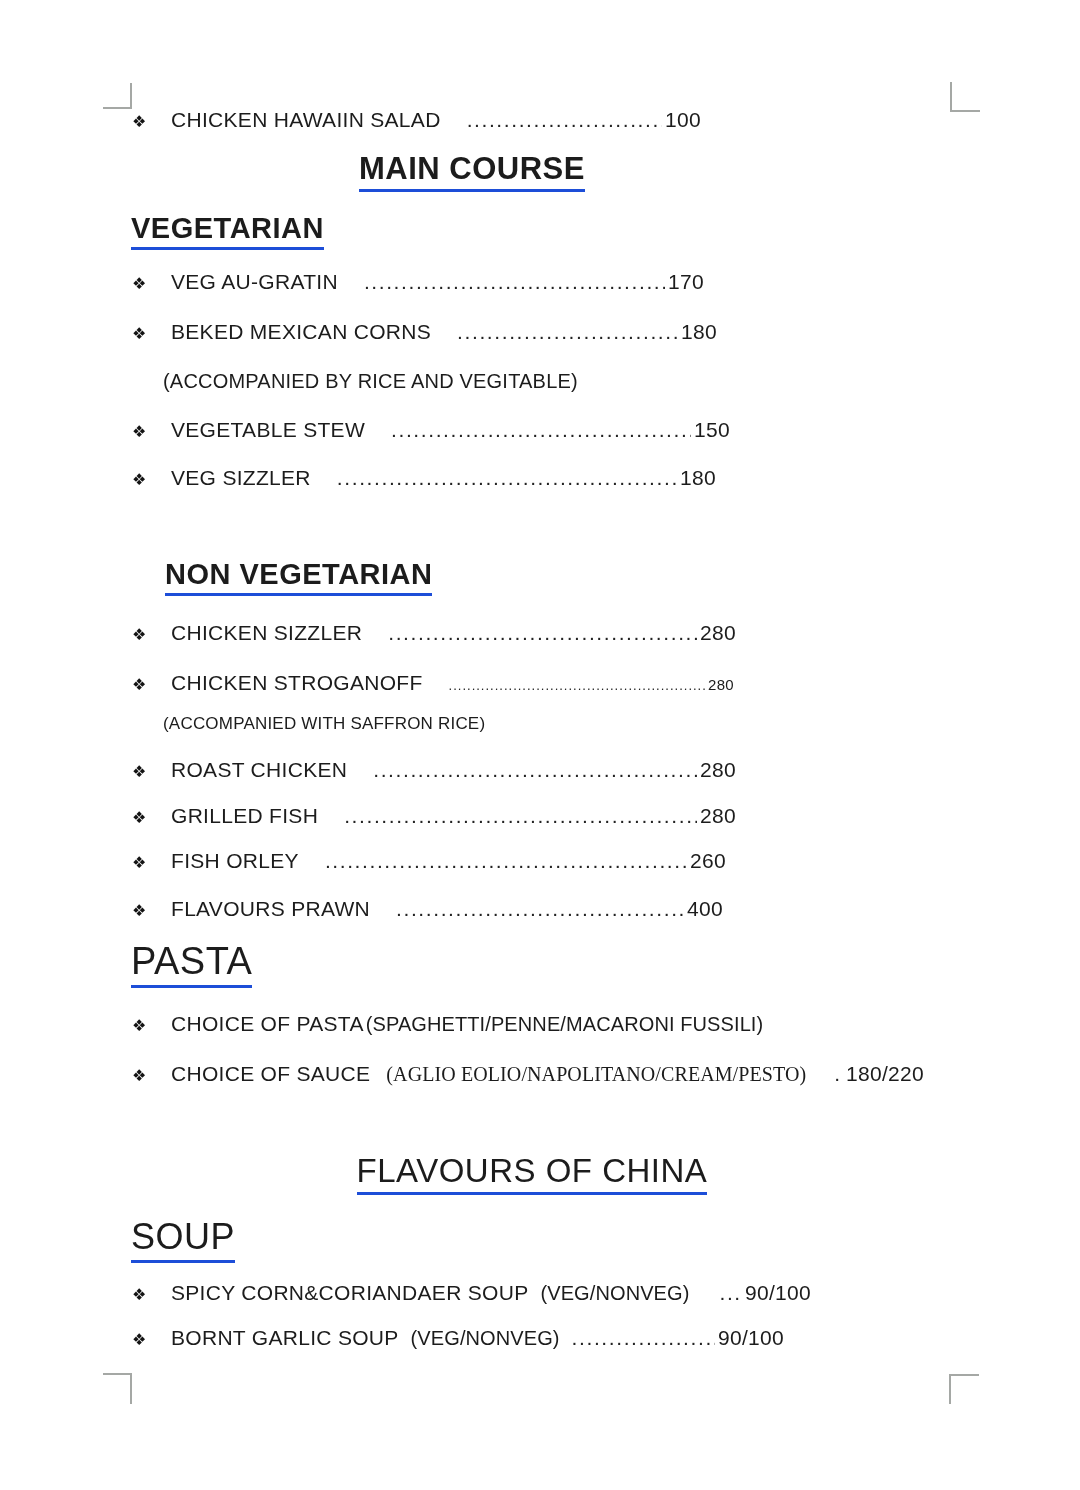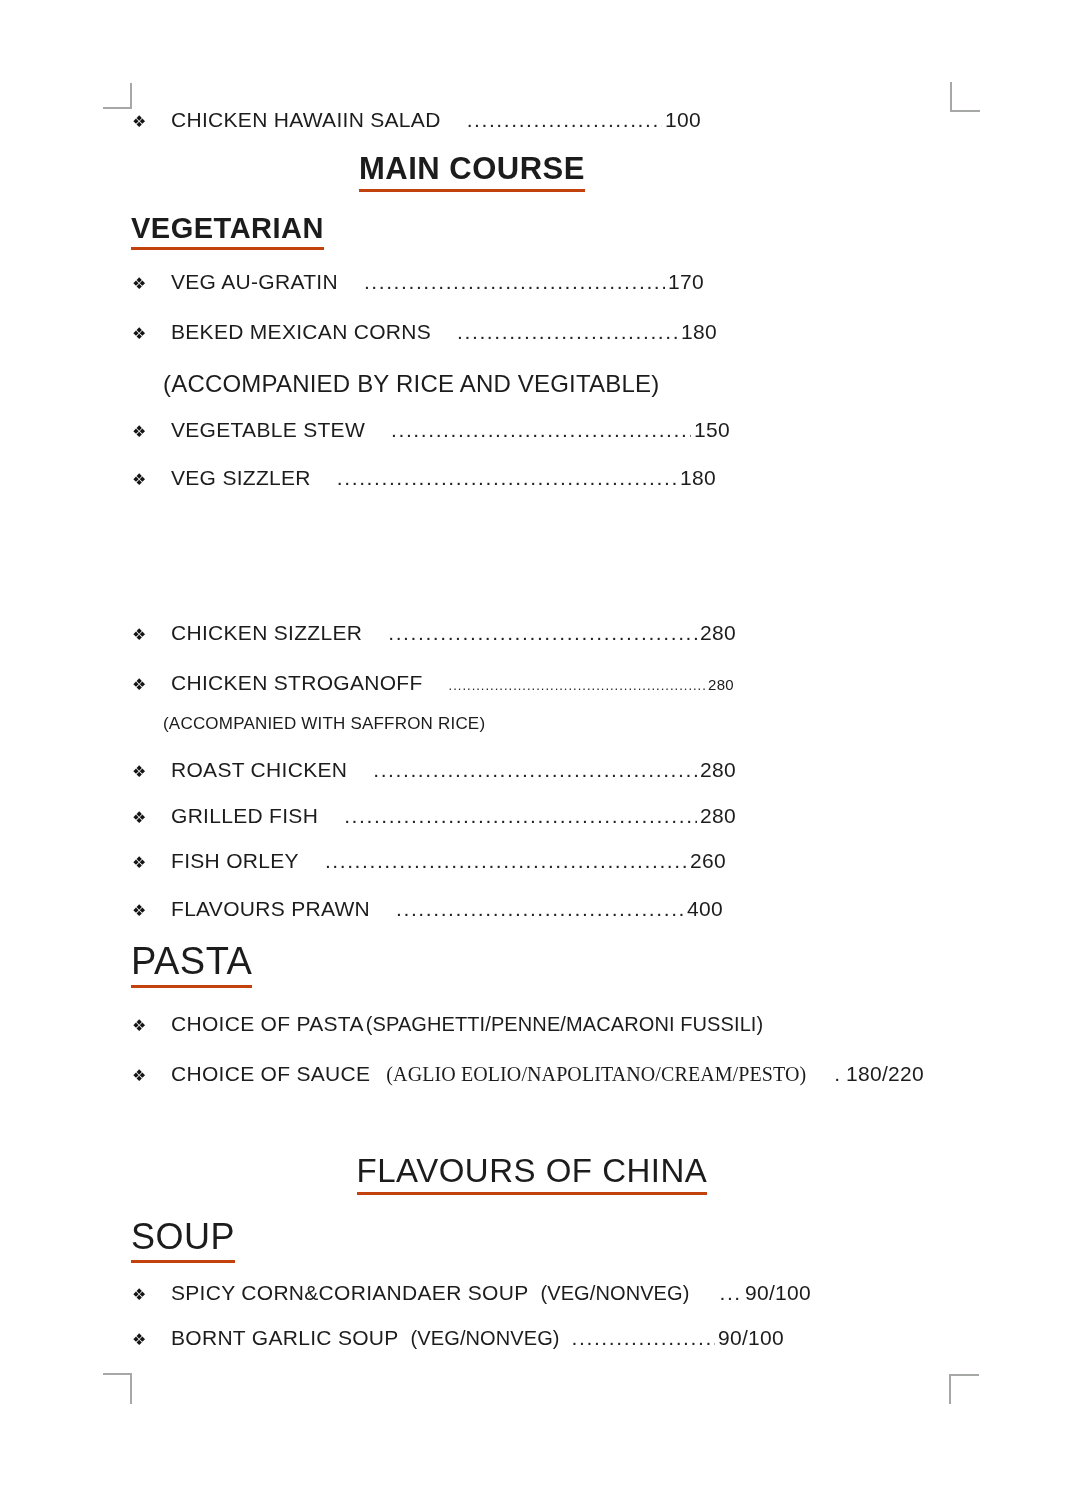--- a/index.html
+++ b/index.html
@@ -25,28 +25,28 @@
   .detail{margin-left:2px;font-size:20px;letter-spacing:.1px;}
   .dots{
     flex:1 1 auto;overflow:hidden;
     letter-spacing:1.6px;color:#232323;
   }
   .price{margin-left:3px;text-align:right;}
   .small-meta .dots{font-size:13px;letter-spacing:1px;}
   .small-meta .price{font-size:15px;}
   .note{
     position:absolute;left:31px;
-    font-size:24px;letter-spacing:.2px;white-space:nowrap;
+    font-size:20px;letter-spacing:.2px;white-space:nowrap;
   }
   .note-sm{font-size:17px;}
   .h-center{position:absolute;width:100%;text-align:center;}
   .h-left{position:absolute;}
   .hu{
     display:inline-block;
-    border-bottom:3px solid #c2410c;
+    border-bottom:3px solid #1d4ed8;
     padding-bottom:2px;
     letter-spacing:.5px;
     text-align:right;
   }
   .h1{font-size:31px;font-weight:bold;}
   .h2{font-size:29px;font-weight:bold;}
   .h3{font-size:38px;font-weight:400;}
   .h4{font-size:33px;font-weight:400;}
   .h5{font-size:36px;font-weight:400;}
   .corner{position:absolute;}
@@ -105,20 +105,23 @@
       <span class="price">150</span>
     </div>
 
     <div class="row" style="top:466px;width:584px;">
       <span class="bullet">❖</span>
       <span class="name">VEG SIZZLER</span>
       <span class="dots">............................................................................................................................................................................................................................................................................................................</span>
       <span class="price">180</span>
     </div>
 
+    <div class="h-left h2" style="top:558px;left:33px;">
+      <span class="hu">NON VEGETARIAN</span>
+    </div>
 
     <div class="row" style="top:621px;width:604px;">
       <span class="bullet">❖</span>
       <span class="name">CHICKEN SIZZLER</span>
       <span class="dots">............................................................................................................................................................................................................................................................................................................</span>
       <span class="price">280</span>
     </div>
 
     <div class="row small-meta" style="top:671px;width:602px;">
       <span class="bullet">❖</span>

